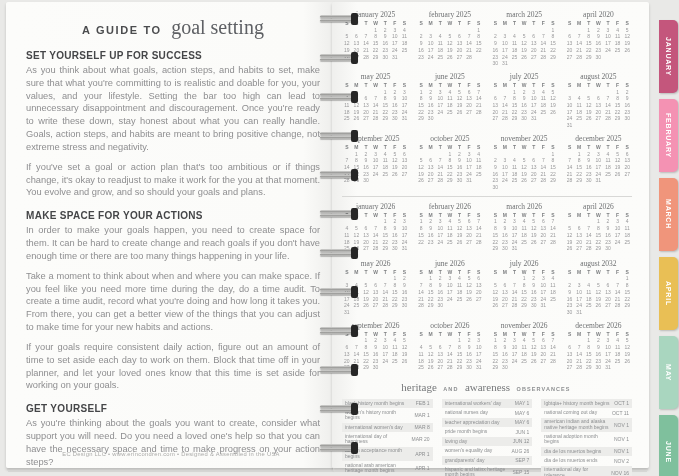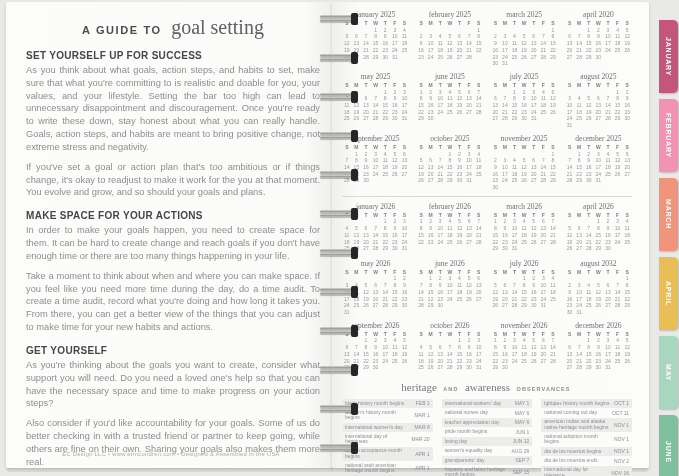--- a/index.html
+++ b/index.html
@@ -67,20 +67,21 @@
         <span class="pre">A GUIDE TO</span>
         <span class="main">goal setting</span>
       </div>
       <div>
           <div class="sec-heading">SET YOURSELF UP FOR SUCCESS</div>
           <p class="sec-par">As you think about what goals, action steps, and habits to set, make sure that what you're committing to is realistic and doable for you, your values, and your lifestyle. Setting the bar too high can lead to unnecessary disappointment and discouragement. Once you're ready to write these down, stay honest about what you can really handle. Goals, action steps, and habits are meant to bring positive change, not extreme stress and negativity.</p>
           <p class="sec-par">If you've set a goal or action plan that's too ambitious or if things change, it's okay to readjust to make it work for the you at that moment. You evolve and grow, and so should your goals and plans.</p>
           <div class="sec-heading">MAKE SPACE FOR YOUR ACTIONS</div>
           <p class="sec-par">In order to make your goals happen, you need to create space for them. It can be hard to create change and reach goals if you don't have enough time or there are too many things happening in your life.</p>
           <p class="sec-par">Take a moment to think about when and where you can make space. If you feel like you need more time during the day, do a time audit. To create a time audit, record what you're doing and how long it takes you. From there, you can get a better view of the things that you can adjust to make time for your new habits and actions.</p>
+          <p class="sec-par">If your goals require consistent daily action, figure out an amount of time to set aside each day to work on them. Block that time off in your planner, and let your loved ones know that this time is set aside for working on your goals.</p>
           <div class="sec-heading">GET YOURSELF</div>
           <p class="sec-par">As you're thinking about the goals you want to create, consider what support you will need. Do you need a loved one's help so that you can have the necessary space and time to make progress on your action steps?</p>
           <p class="sec-par">Also consider if you'd like accountability for your goals. Some of us do better checking in with a trusted friend or partner to keep going, while others are fine on their own. Sharing your goals also makes them more real.</p>
         </div>
       <div class="lp-footer">EC Design LLC • www.erincondren.com • Designed &amp; Assembled in the USA</div>
     </div>
   </div>
 
   <div class="page page-right">
     <div class="rp-inner">

